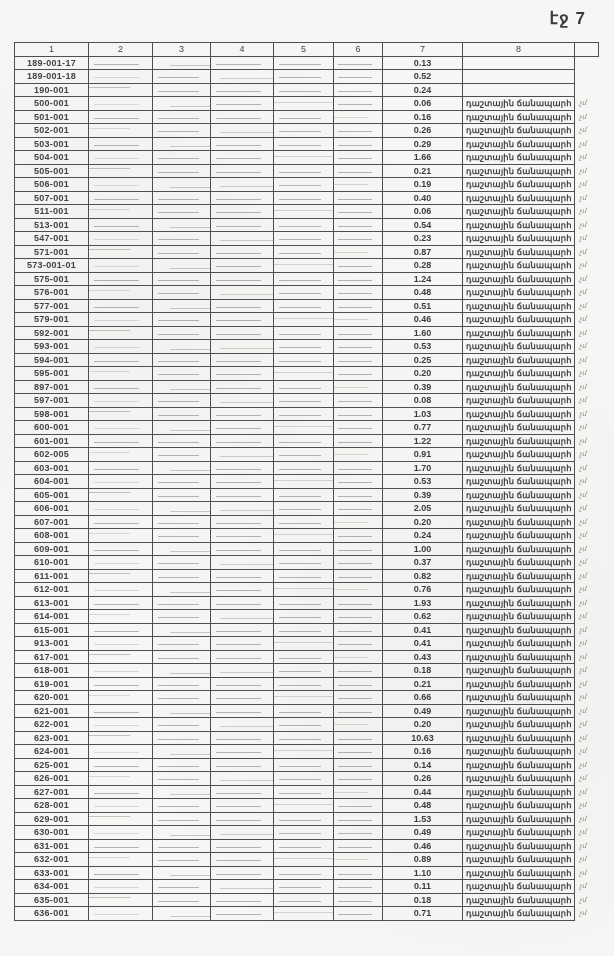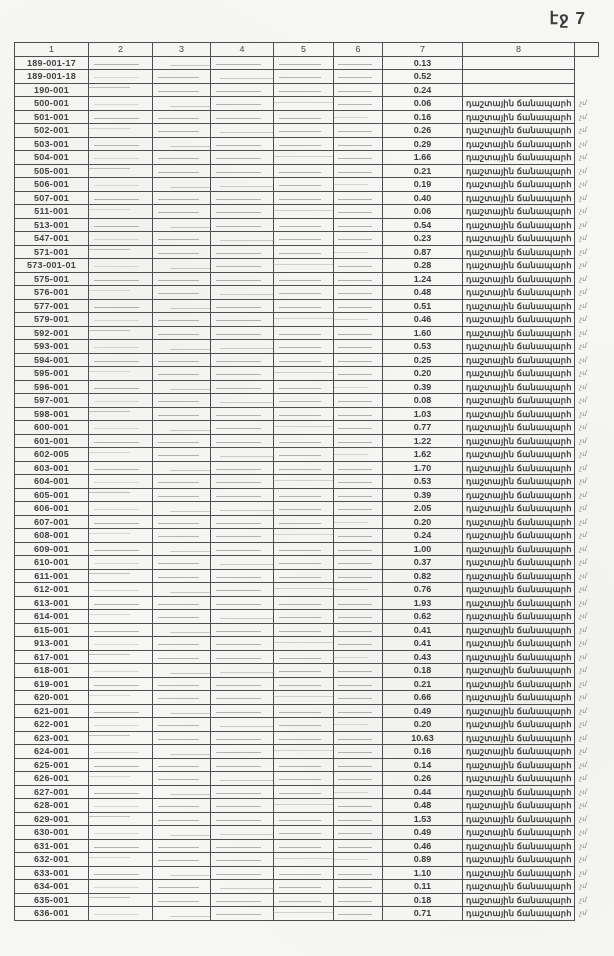--- a/index.html
+++ b/index.html
@@ -336,21 +336,21 @@
         <td class="empty"></td>
         <td class="empty"></td>
         <td class="empty"></td>
         <td class="empty"></td>
         <td class="empty"></td>
         <td class="c-val">0.20</td>
         <td class="c-road">դաշտային ճանապարհ</td>
         <td class="mark-cell">չմ</td>
       </tr>
       <tr>
-        <td class="c-id">596-001</td>
+        <td class="c-id">897-001</td>
         <td class="empty"></td>
         <td class="empty"></td>
         <td class="empty"></td>
         <td class="empty"></td>
         <td class="empty"></td>
         <td class="c-val">0.39</td>
         <td class="c-road">դաշտային ճանապարհ</td>
         <td class="mark-cell">չմ</td>
       </tr>
       <tr>
@@ -397,21 +397,21 @@
         <td class="c-road">դաշտային ճանապարհ</td>
         <td class="mark-cell">չմ</td>
       </tr>
       <tr>
         <td class="c-id">602-005</td>
         <td class="empty"></td>
         <td class="empty"></td>
         <td class="empty"></td>
         <td class="empty"></td>
         <td class="empty"></td>
-        <td class="c-val">1.62</td>
+        <td class="c-val">0.91</td>
         <td class="c-road">դաշտային ճանապարհ</td>
         <td class="mark-cell">չմ</td>
       </tr>
       <tr>
         <td class="c-id">603-001</td>
         <td class="empty"></td>
         <td class="empty"></td>
         <td class="empty"></td>
         <td class="empty"></td>
         <td class="empty"></td>

